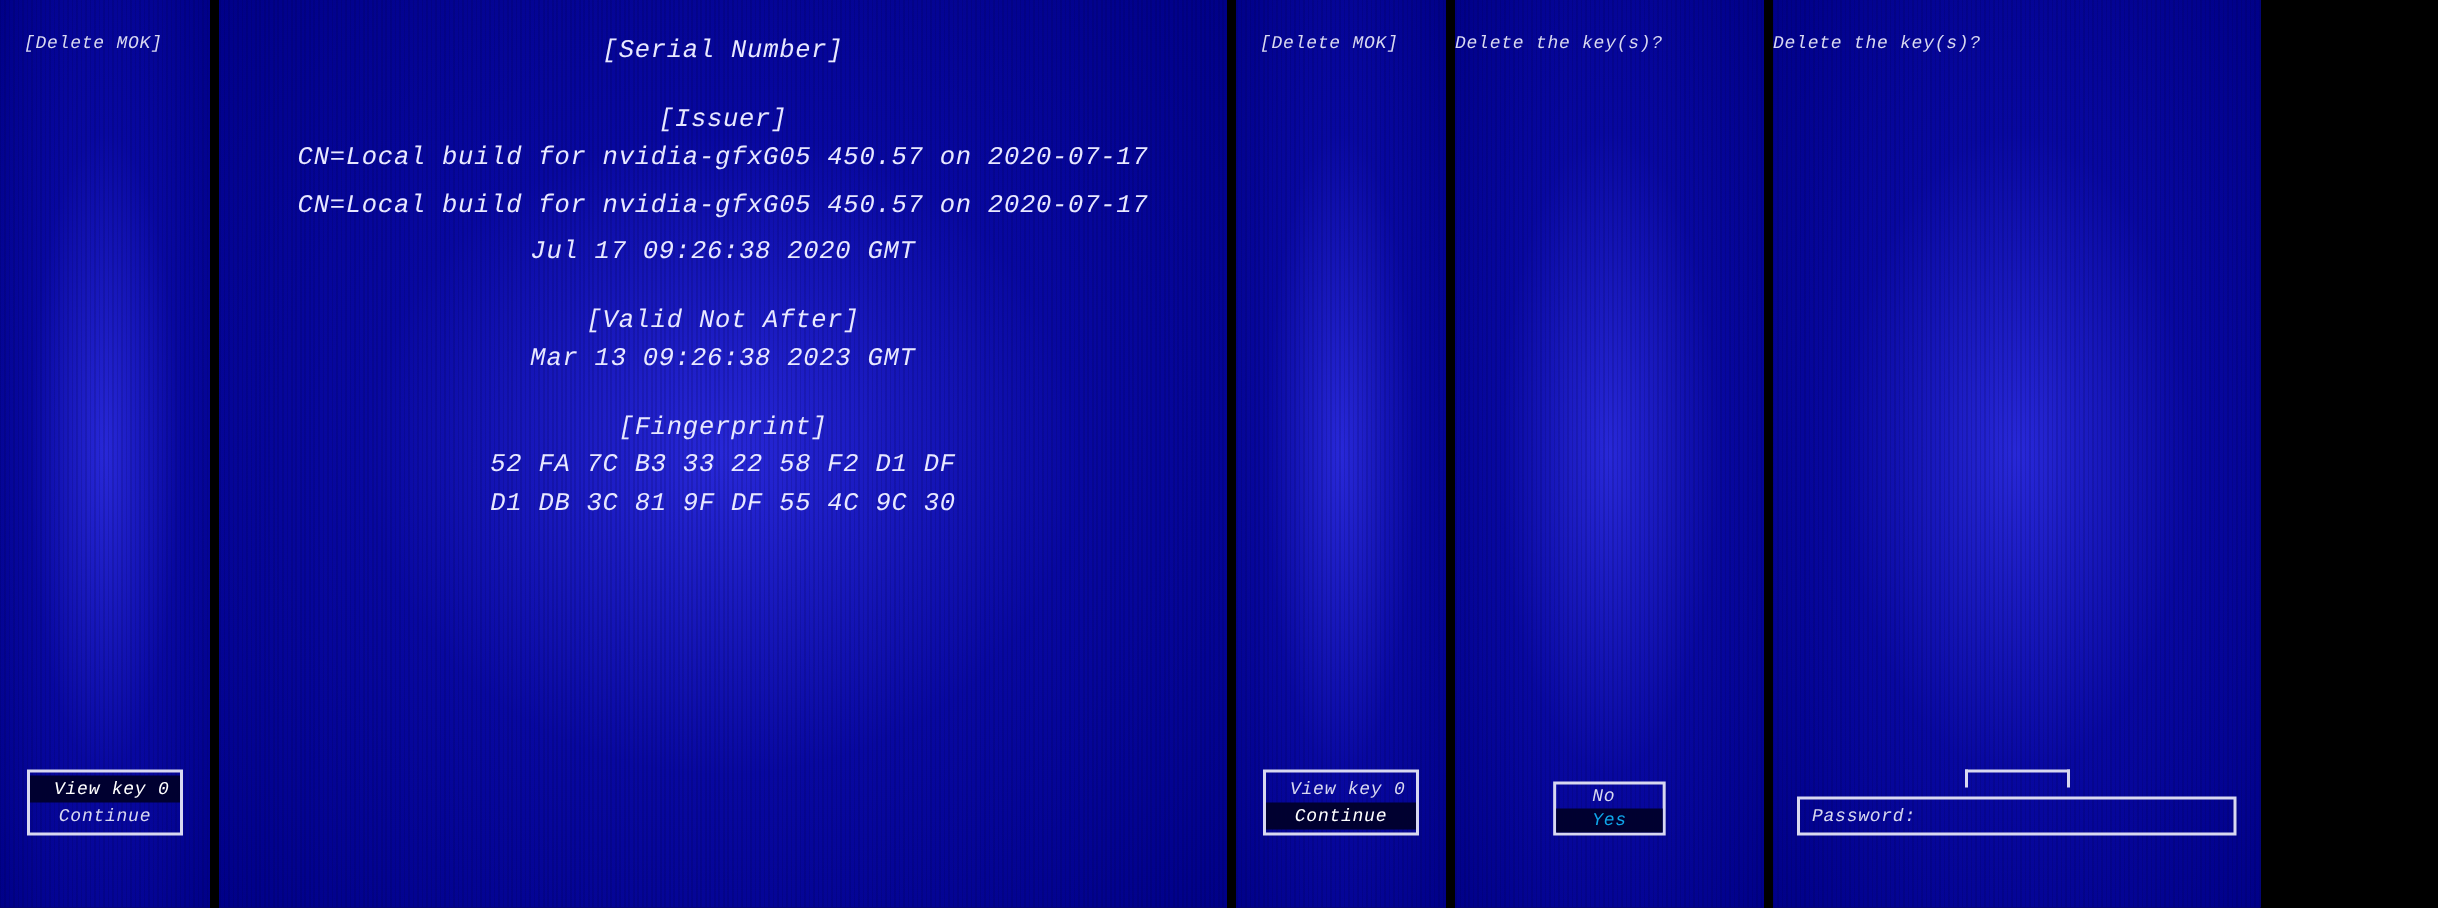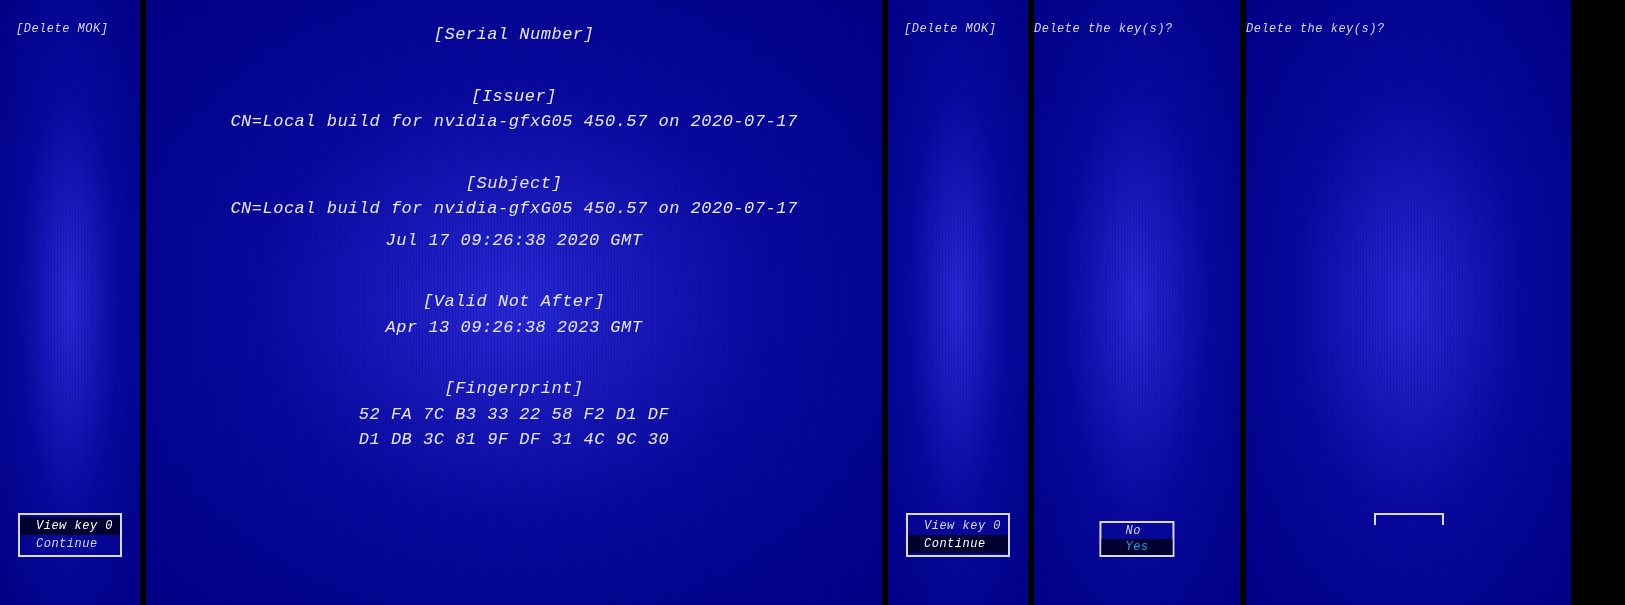--- a/index.html
+++ b/index.html
@@ -45,21 +45,21 @@
   }
   .panel .content {
     position: relative;
     z-index: 1;
     height: 100%;
     display: flex;
     flex-direction: column;
   }
 
   .p1 { width: 140px; }
-  .p2 { width: 736px; }
+  .p2 { width: 672px; }
   .p3 { width: 140px; }
   .p4 { width: 206px; }
   .p5 { width: 325px; }
 
   .title-corner {
     position: absolute;
     top: 22px;
     left: 16px;
     color: #d8d8f0;
     font-size: 12px;
@@ -77,20 +77,21 @@
 
   .menu-box {
     position: absolute;
     bottom: 48px;
     left: 18px;
     right: 18px;
     border: 2px solid #d8d8f0;
     padding: 2px 0;
   }
   .menu-box .item {
+    text-align: center;
     padding: 2px 16px;
     font-size: 12px;
     color: #d8d8f0;
     white-space: nowrap;
   }
   .menu-box .item.selected {
     background: #000030;
     color: #fff;
   }
 
@@ -136,21 +137,21 @@
 
   .detail-content {
     padding: 22px 8px;
     font-size: 17px;
     line-height: 1.5;
     color: #e8e8ff;
     text-align: center;
     letter-spacing: 0.5px;
   }
   .detail-content .section-label {
-    margin-top: 36px;
+    margin-top: 20px;
   }
   .detail-content .section-label.first {
     margin-top: 0;
   }
   .detail-content .section-value {
     margin-bottom: 6px;
   }
   .detail-content .wide {
     font-size: 16.5px;
     letter-spacing: 0px;
@@ -170,31 +171,30 @@
 </div>
 
 <div class="panel p2">
   <div class="content">
     <div class="detail-content">
       <div class="section-label first">[Serial Number]</div>
 
       <div class="section-label">[Issuer]</div>
       <div class="section-value">CN=Local build for nvidia-gfxG05 450.57 on 2020-07-17</div>
 
-      <div class="section-label">[Subject]</div>
       <div class="section-value">CN=Local build for nvidia-gfxG05 450.57 on 2020-07-17</div>
 
       <div class="section-value">Jul 17 09:26:38 2020 GMT</div>
 
       <div class="section-label">[Valid Not After]</div>
-      <div class="section-value">Apr 13 09:26:38 2023 GMT</div>
+      <div class="section-value">Mar 13 09:26:38 2023 GMT</div>
 
       <div class="section-label">[Fingerprint]</div>
       <div>52 FA 7C B3 33 22 58 F2 D1 DF</div>
-      <div>D1 DB 3C 81 9F DF 31 4C 9C 30</div>
+      <div>D1 DB 3C 81 9F DF 55 4C 9C 30</div>
     </div>
   </div>
 </div>
 
 <div class="panel p3">
   <div class="content">
     <div class="title-corner">[Delete MOK]</div>
     <div class="menu-box">
       <div class="item">View key 0</div>
       <div class="item selected">Continue</div>
@@ -209,14 +209,17 @@
       <div class="item">No</div>
       <div class="item selected">Yes</div>
     </div>
   </div>
 </div>
 
 <div class="panel p5">
   <div class="content">
     <div class="title-center">Delete the key(s)?</div>
     <div class="pw-tab"></div>
+    <div class="pw-box">
+      <span>Password:</span>
+    </div>
   </div>
 </div>
 
 </body></html>

